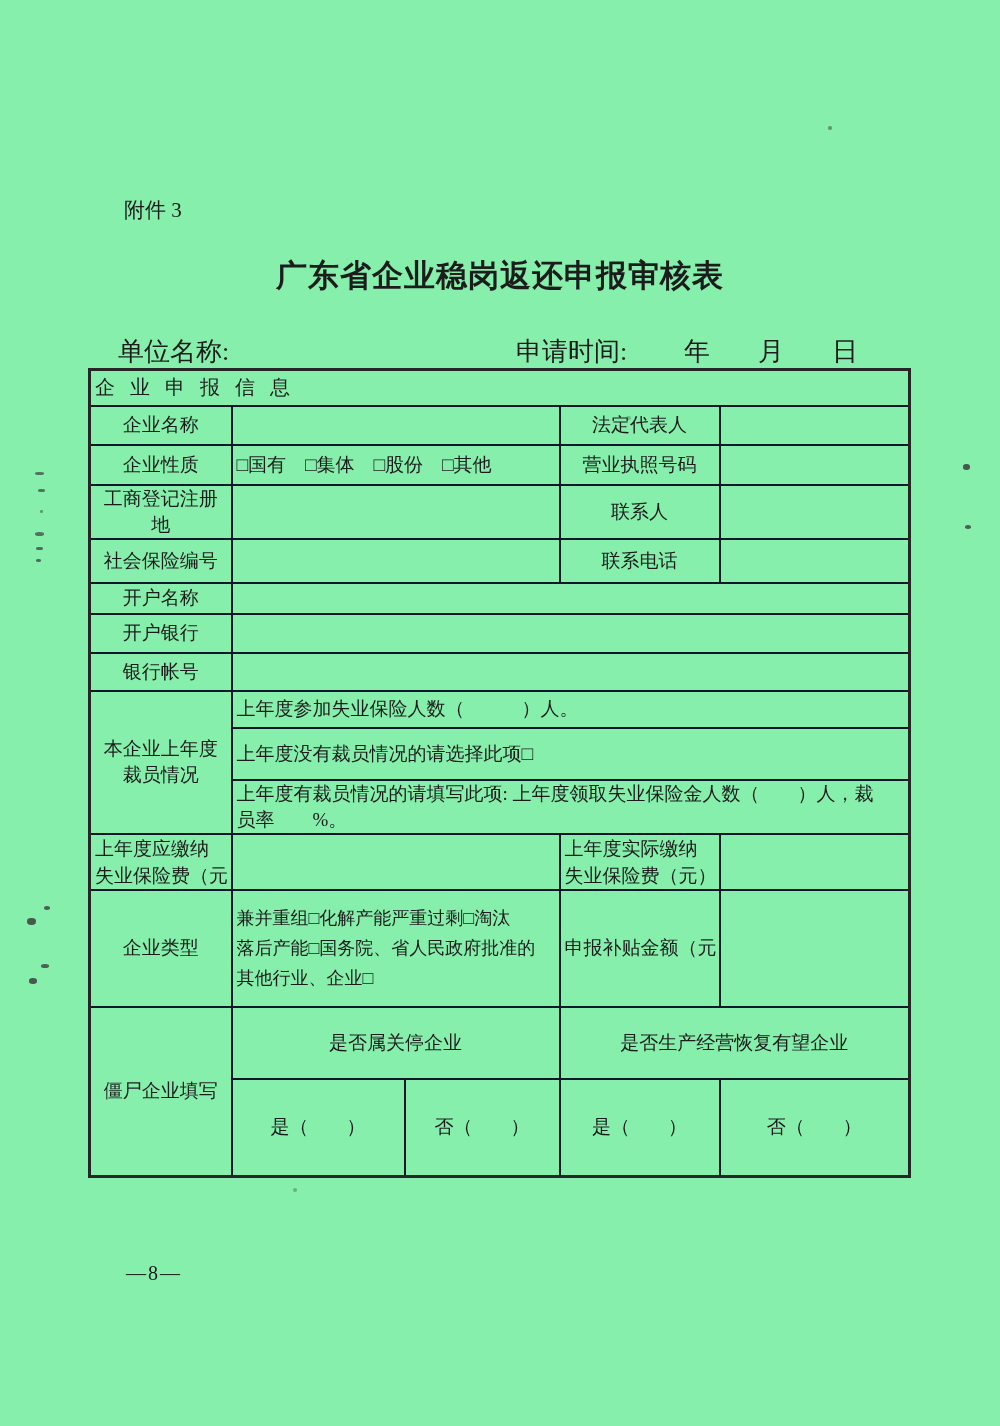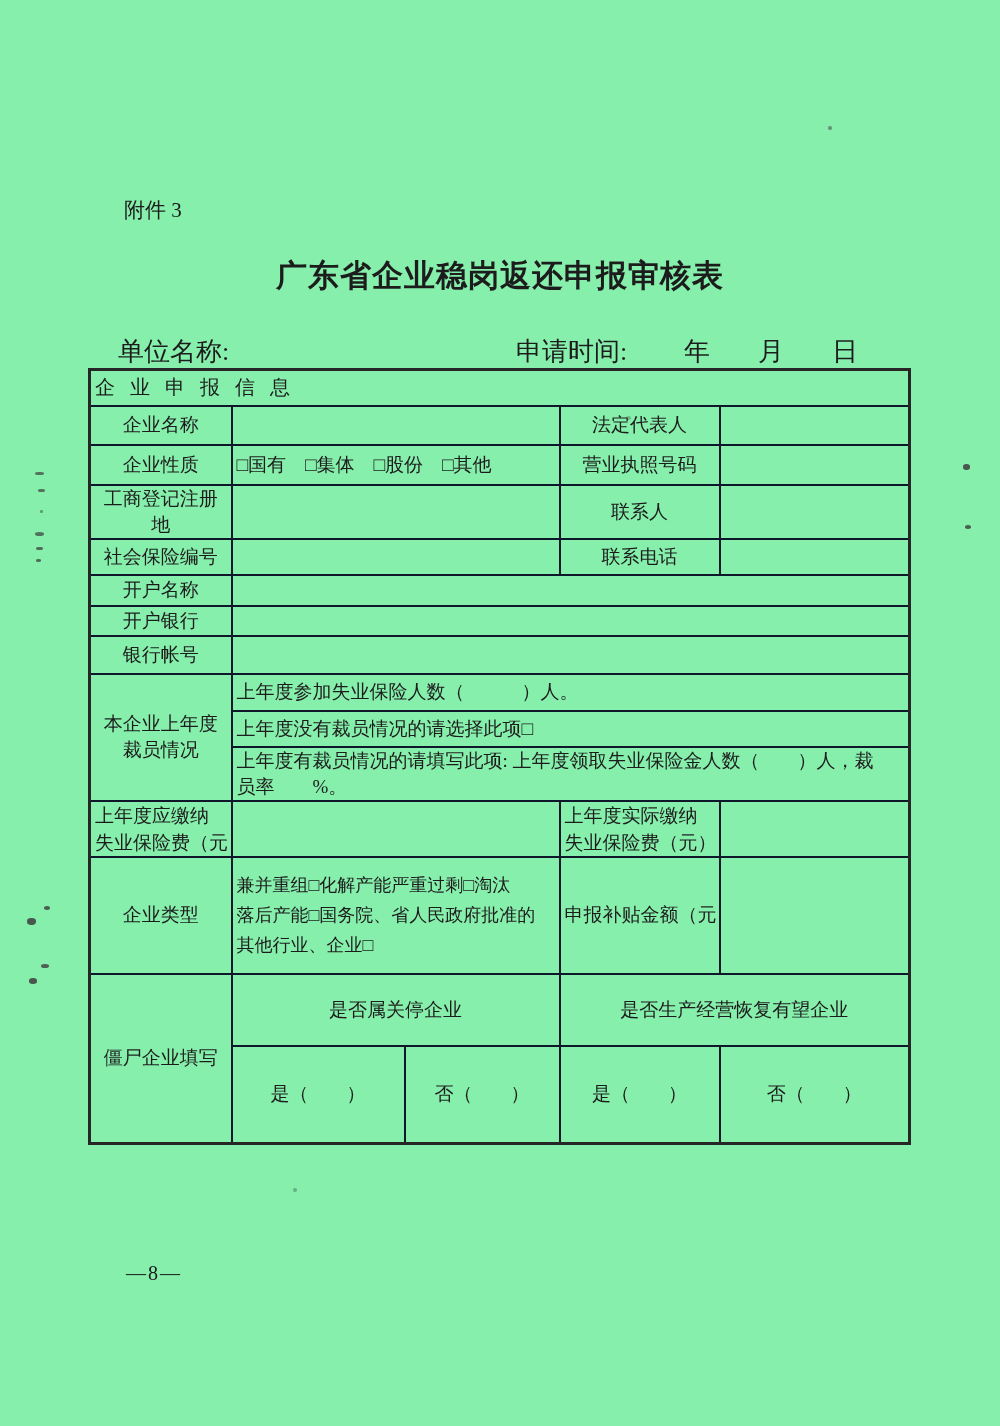--- a/index.html
+++ b/index.html
@@ -88,46 +88,46 @@
       <td></td>
     </tr>
 
     <tr style="height:40px">
       <td class="lab">工商登记注册地</td>
       <td colspan="2"></td>
       <td class="lab">联系人</td>
       <td></td>
     </tr>
 
-    <tr style="height:36px">
+    <tr style="height:44px">
       <td class="lab">社会保险编号</td>
       <td colspan="2"></td>
       <td class="lab">联系电话</td>
       <td></td>
     </tr>
 
     <tr style="height:31px">
       <td class="lab">开户名称</td>
       <td colspan="4"></td>
     </tr>
-    <tr style="height:30px">
+    <tr style="height:39px">
       <td class="lab">开户银行</td>
       <td colspan="4"></td>
     </tr>
     <tr style="height:38px">
       <td class="lab">银行帐号</td>
       <td colspan="4"></td>
     </tr>
 
     <tr style="height:37px">
       <td class="lab preline" rowspan="3">本企业上年度
 裁员情况</td>
       <td colspan="4" class="txt">上年度参加失业保险人数（　　　）人。</td>
     </tr>
-    <tr style="height:36px">
+    <tr style="height:52px">
       <td colspan="4" class="txt">上年度没有裁员情况的请选择此项□</td>
     </tr>
     <tr style="height:50px">
       <td colspan="4" class="txt preline">上年度有裁员情况的请填写此项: 上年度领取失业保险金人数（　　）人，裁
 员率　　%。</td>
     </tr>
 
     <tr style="height:51px">
       <td class="lab-left pre">上年度应缴纳
 失业保险费（元）</td>

